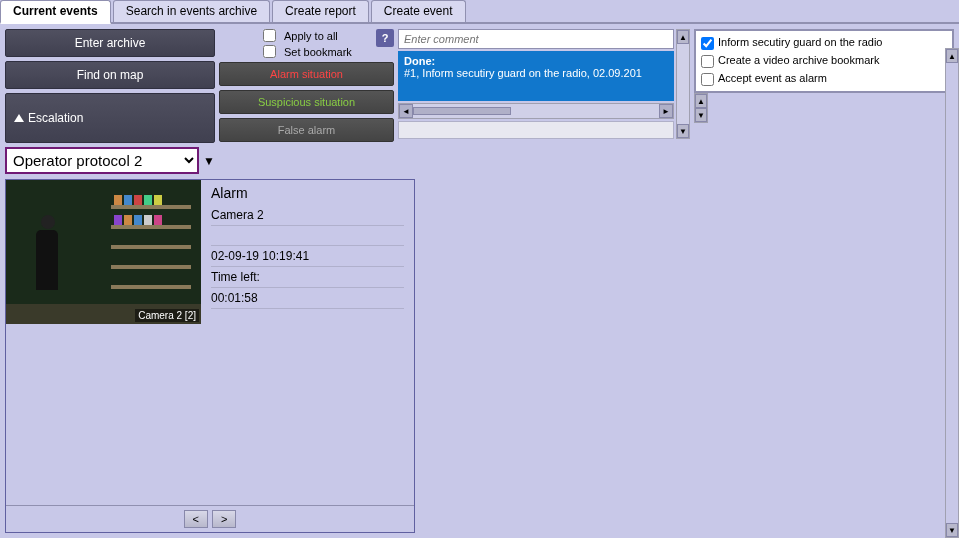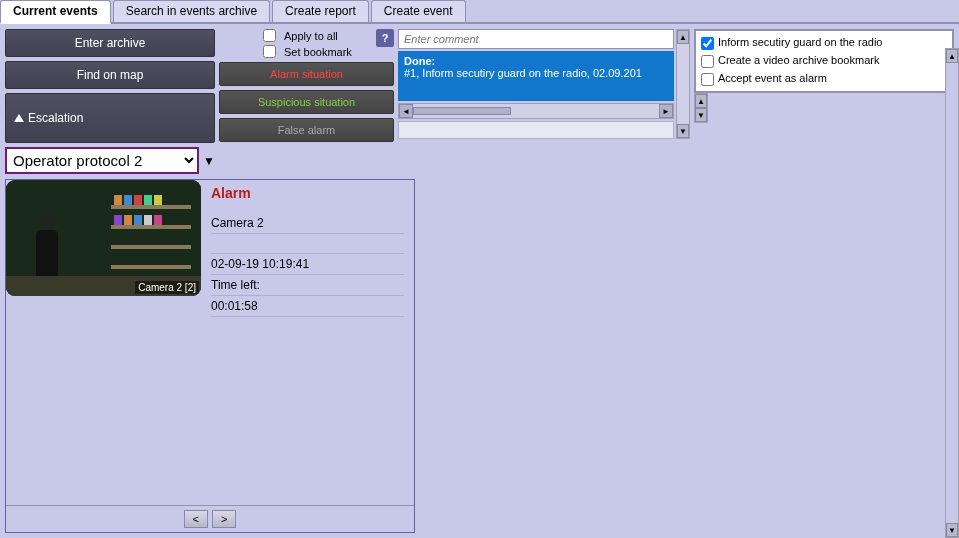--- a/index.html
+++ b/index.html
@@ -262,25 +262,24 @@
     .camera-panel {
       width: 410px;
       flex-shrink: 0;
       border: 1px solid #6060a0;
       background: #c8c8e8;
       display: flex;
       flex-direction: column;
     }
     .camera-image {
       width: 195px;
-      height: 116px;
+      height: 144px;
       background: #4c1d95;
       position: relative;
       overflow: hidden;
-      border-radius: 9px;
     }
     .camera-label {
       position: absolute;
       bottom: 2px;
       right: 2px;
       color: #fff;
       font-size: 10px;
       background: rgba(0,0,0,0.5);
       padding: 1px 3px;
     }
@@ -330,24 +329,24 @@
 
     .event-info {
       flex: 1;
       padding: 5px 10px;
       display: flex;
       flex-direction: column;
       gap: 0;
     }
 
     .alarm-title {
-      color: #b91c1c;
+      color: #000000;
       font-size: 14px;
-      font-weight: bold;
-      margin-bottom: 12px;
+      font-weight: normal;
+      margin-bottom: 4px;
     }
 
     .info-row {
       border-bottom: 1px solid #b0b0cc;
       padding: 3px 0;
       font-size: 12px;
       color: #000;
     }
     .info-row.empty { min-height: 20px; }
 

